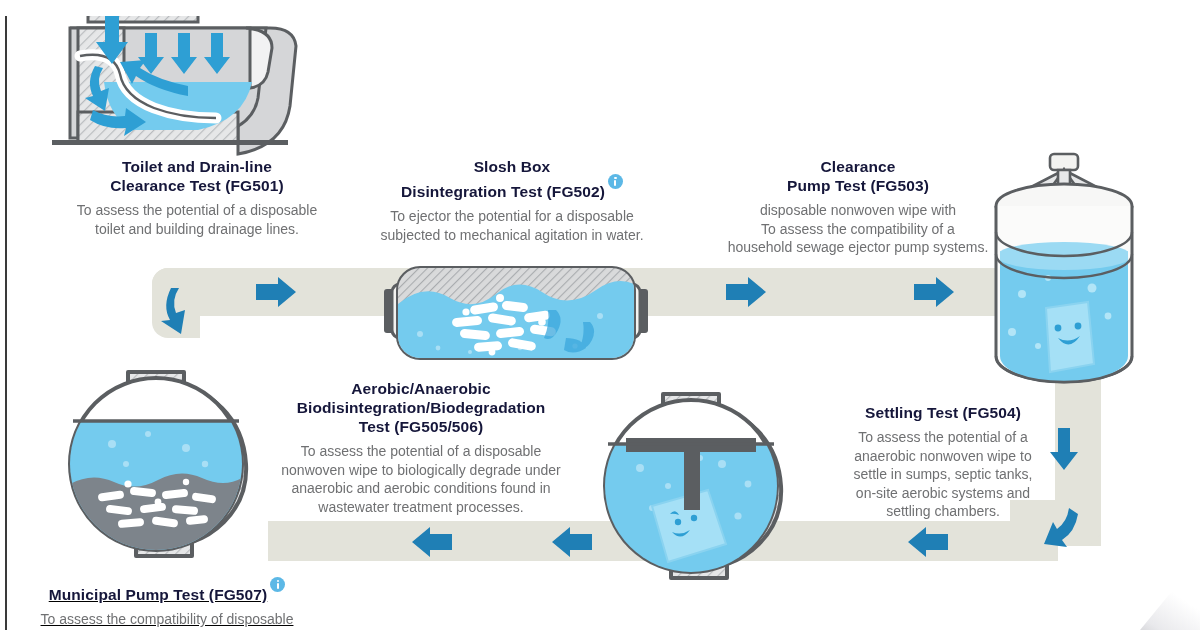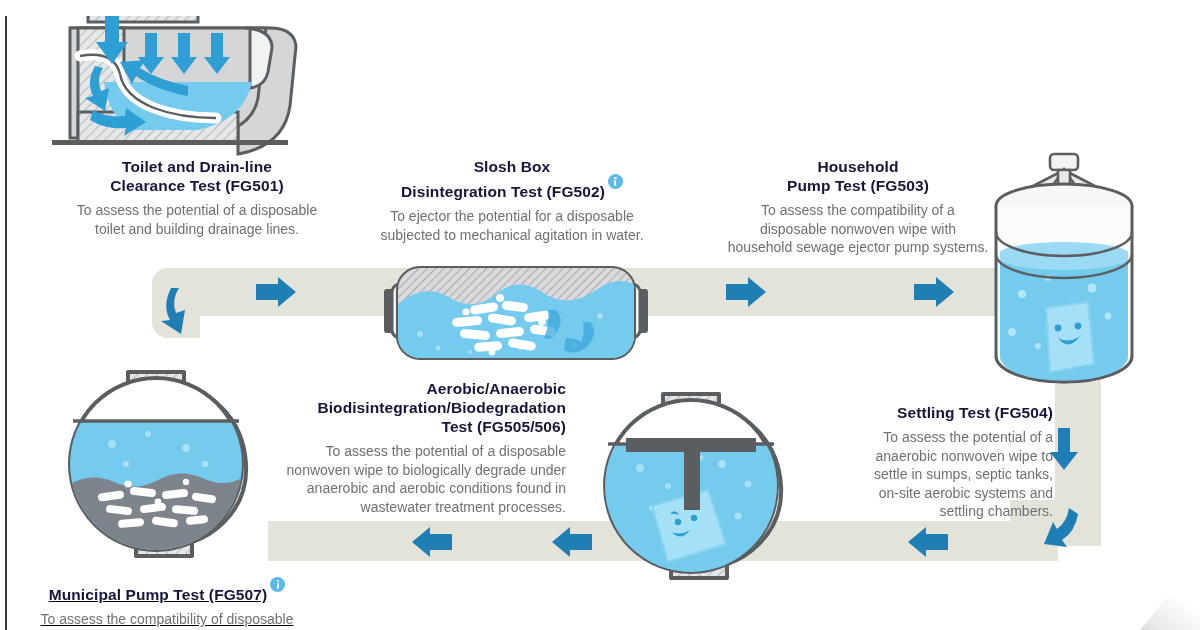--- a/index.html
+++ b/index.html
@@ -26,21 +26,21 @@
   }
   .h .ln{display:block;}
   .p{
     color:#6f7072;
     font-size:14px;
     line-height:18.5px;
     margin-top:6px;
   }
   .p .ln{display:block;}
   .center{text-align:center;}
-  .left{text-align:right;}
+  .left{text-align:center;}
 
   .info-icon{
     display:inline-block;vertical-align:super;
     width:15px;height:15px;border-radius:50%;
     background:#5cb8e6;position:relative;margin-left:3px;top:-2px;
   }
   .info-icon::before{
     content:"";position:absolute;left:6.3px;top:2.6px;width:2.4px;height:2.4px;
     border-radius:50%;background:#fff;
   }
@@ -338,26 +338,26 @@
       <span class="ln"><span>Disintegration Test (FG502)</span><span class="info-icon"></span></span>
     </div>
     <div class="p">
       <span class="ln">To ejector the potential for a disposable</span>
       <span class="ln">subjected to mechanical agitation in water.</span>
     </div>
   </div>
 
   <div class="block center" style="left:708px;top:141px;width:300px;">
     <div class="h">
-      <span class="ln">Household</span>
+      <span class="ln">Clearance</span>
       <span class="ln">Pump Test (FG503)</span>
     </div>
     <div class="p">
+      <span class="ln">disposable nonwoven wipe with</span>
       <span class="ln">To assess the compatibility of a</span>
-      <span class="ln">disposable nonwoven wipe with</span>
       <span class="ln">household sewage ejector pump systems.</span>
     </div>
   </div>
 
   <div class="block left" style="left:276px;top:363px;width:290px;">
     <div class="h">
       <span class="ln">Aerobic/Anaerobic</span>
       <span class="ln">Biodisintegration/Biodegradation</span>
       <span class="ln">Test (FG505/506)</span>
     </div>

